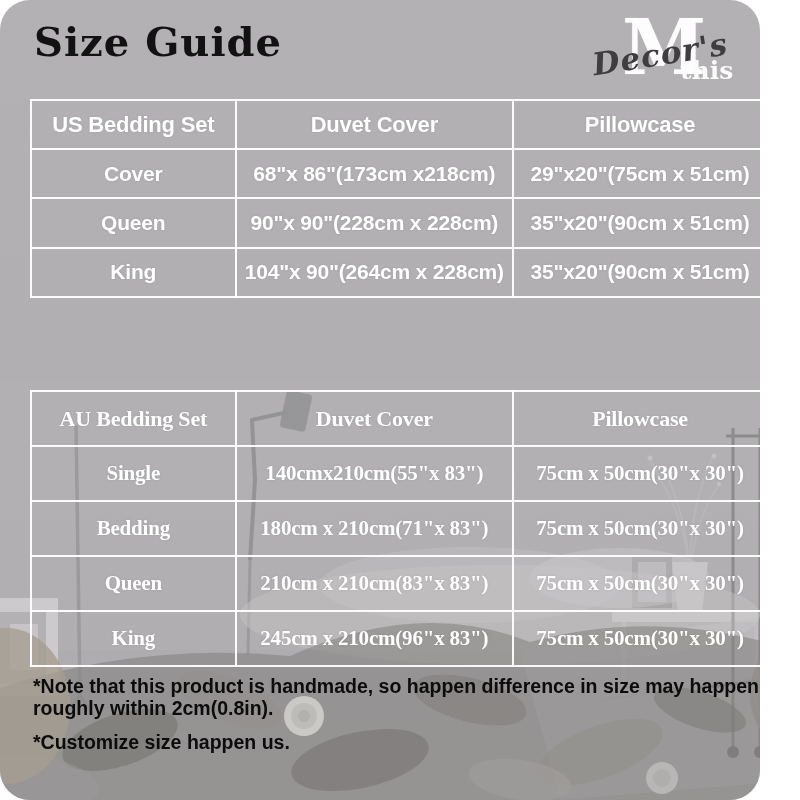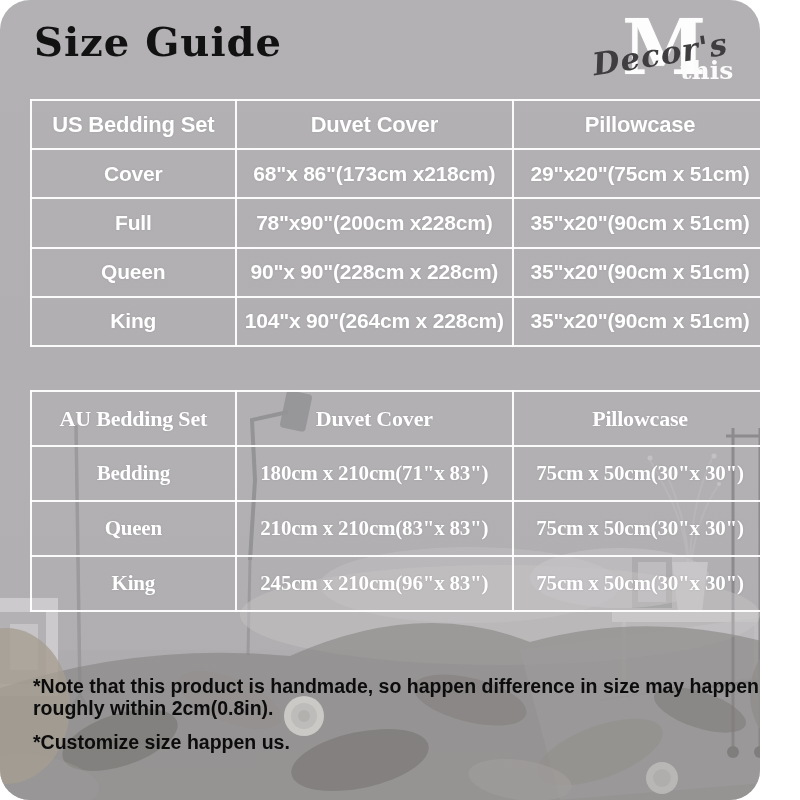--- a/index.html
+++ b/index.html
@@ -171,25 +171,20 @@
           <td>US Bedding Set</td>
           <td>Duvet Cover</td>
           <td>Pillowcase</td>
         </tr>
         <tr class="row">
           <td>Cover</td>
           <td>68"x 86"(173cm x218cm)</td>
           <td>29"x20"(75cm x 51cm)</td>
         </tr>
         <tr class="row">
-          <td>Full</td>
-          <td>78"x90"(200cm x228cm)</td>
-          <td>35"x20"(90cm x 51cm)</td>
-        </tr>
-        <tr class="row">
           <td>Queen</td>
           <td>90"x 90"(228cm x 228cm)</td>
           <td>35"x20"(90cm x 51cm)</td>
         </tr>
         <tr class="row">
           <td>King</td>
           <td>104"x 90"(264cm x 228cm)</td>
           <td>35"x20"(90cm x 51cm)</td>
         </tr>
       </tbody>
@@ -201,20 +196,25 @@
           <col style="width:37.7%">
           <col style="width:34.5%">
         </colgroup>
       <tbody>
         <tr class="hdr">
           <td>AU Bedding Set</td>
           <td>Duvet Cover</td>
           <td>Pillowcase</td>
         </tr>
         <tr class="row">
+          <td>Single</td>
+          <td>140cmx210cm(55"x 83")</td>
+          <td>75cm x 50cm(30"x 30")</td>
+        </tr>
+        <tr class="row">
           <td>Bedding</td>
           <td>180cm x 210cm(71"x 83")</td>
           <td>75cm x 50cm(30"x 30")</td>
         </tr>
         <tr class="row">
           <td>Queen</td>
           <td>210cm x 210cm(83"x 83")</td>
           <td>75cm x 50cm(30"x 30")</td>
         </tr>
         <tr class="row">

